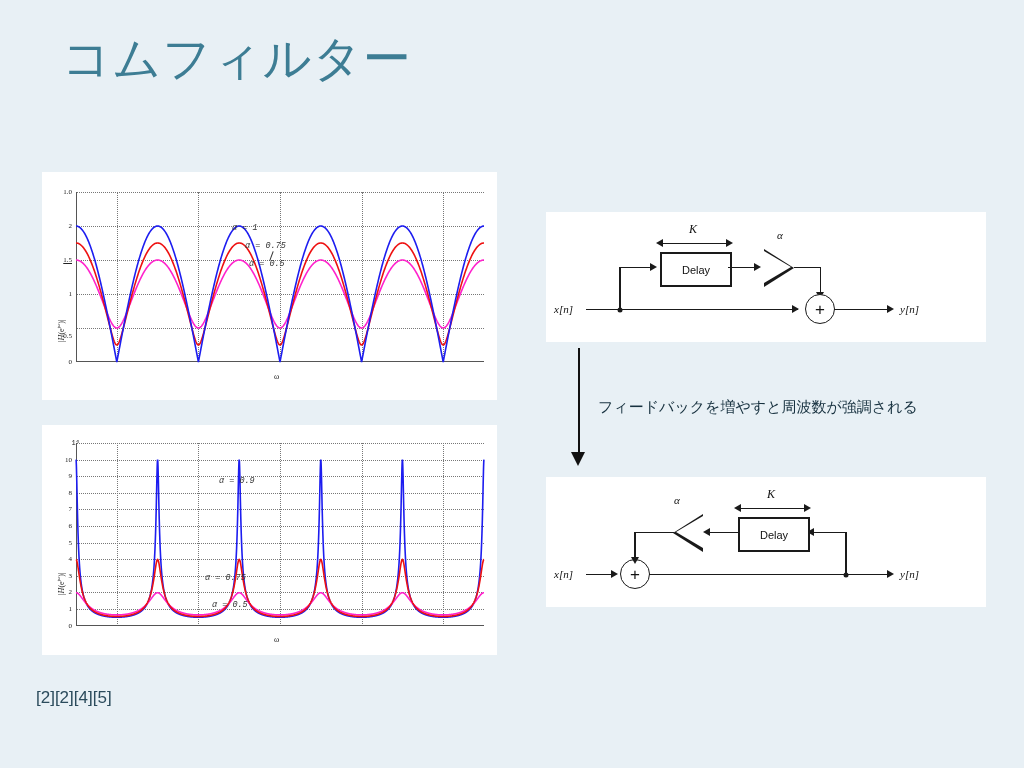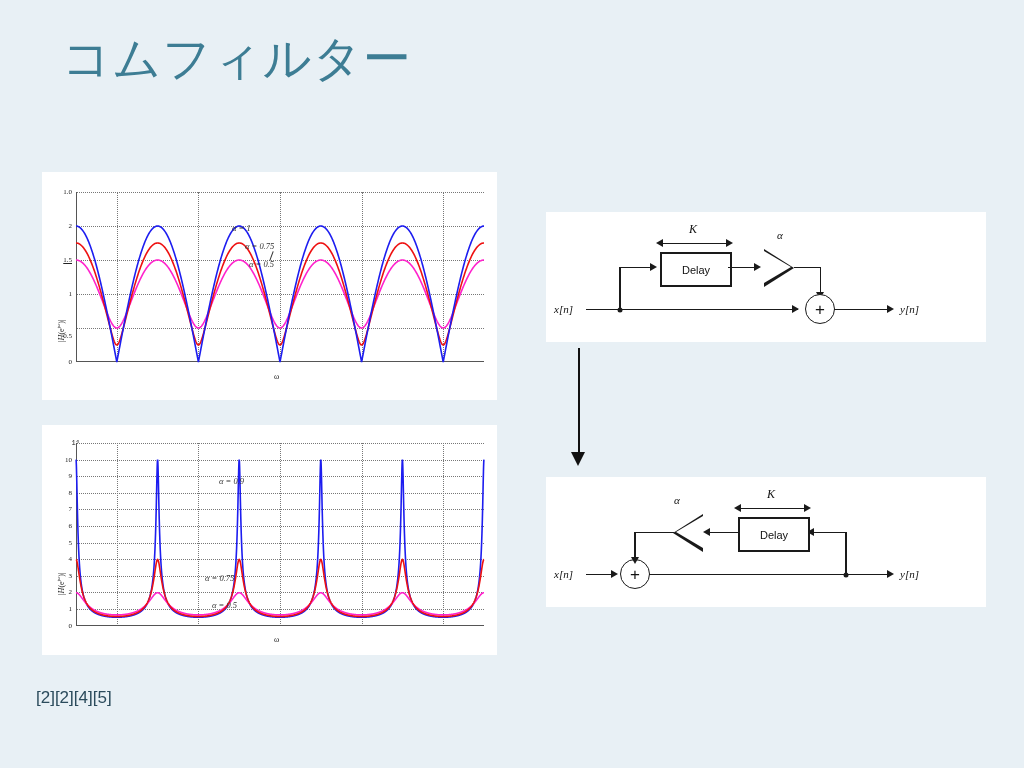--- a/index.html
+++ b/index.html
@@ -37,21 +37,21 @@
   .gridline-h{position:absolute;height:0;border-top:1px dotted #777;width:100%;left:0;}
   .gridline-v{position:absolute;width:0;border-left:1px dotted #777;height:100%;top:0;}
   .ytick{position:absolute;font-size:7px;color:#222;text-align:right;
          transform:translateY(-50%);font-family:"Liberation Serif", serif;}
   .ylabel{position:absolute;font-size:8px;color:#222;
           transform:rotate(-90deg);transform-origin:left top;white-space:nowrap;
           font-family:"Liberation Serif", serif;}
   .xlabel{position:absolute;font-size:8px;color:#222;white-space:nowrap;
           font-family:"Liberation Serif", serif;}
   .curve-label{position:absolute;font-size:8.5px;color:#333;white-space:nowrap;
-               font-family:Liberation Serif, serif;font-style:italic;}
+               font-family:Liberation Mono, monospace;font-style:italic;}
   .leader{position:absolute;border-left:1px solid #333;height:10px;
           transform:rotate(20deg);}
   svg.curves{position:absolute;left:0;top:0;overflow:visible;}
 
   
   .dg{position:absolute;inset:0;}
   .wire{position:absolute;background:#1a1a1a;}
   .wire.h{height:1.4px;}
   .wire.v{width:1.4px;}
   .node-dot{position:absolute;width:5px;height:5px;border-radius:50%;background:#1a1a1a;
@@ -271,16 +271,17 @@
       </div>
 
       <div class="wire h" style="left:89px;top:55px;width:39px;"></div>
       <div class="wire v" style="left:88.3px;top:55px;height:27px;"></div>
       <div class="arrowhead down" style="left:85px;top:80px;"></div>
     </div>
   </div>
 
   <div class="big-arrow-shaft"></div>
   <div class="big-arrow-head"></div>
+  <div class="annotation">フィードバックを増やすと周波数が強調される</div>
 
   <div class="refs">[2][2][4][5]</div>
 
 </div>
 
 </body></html>

